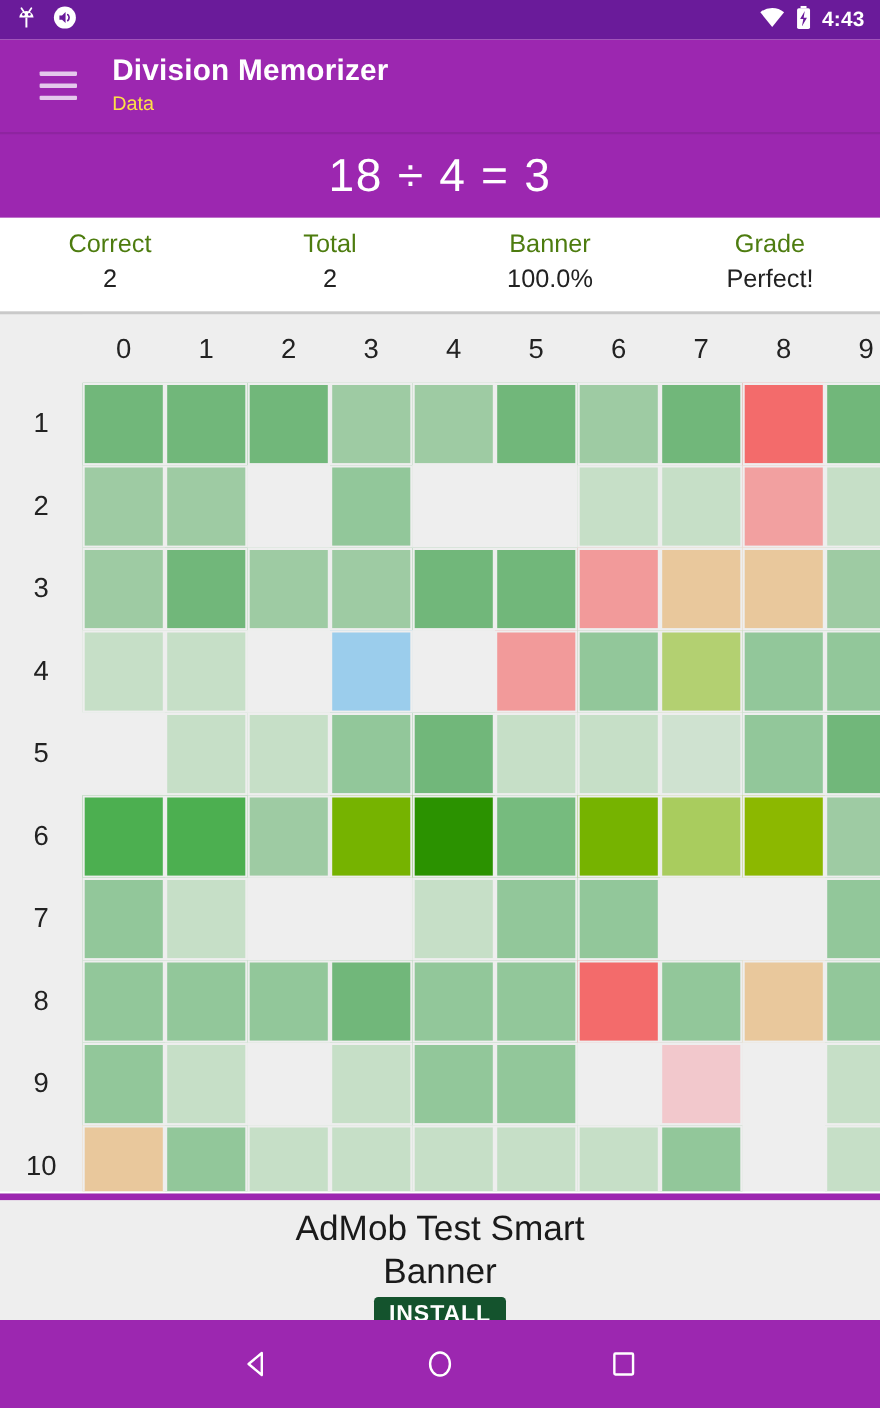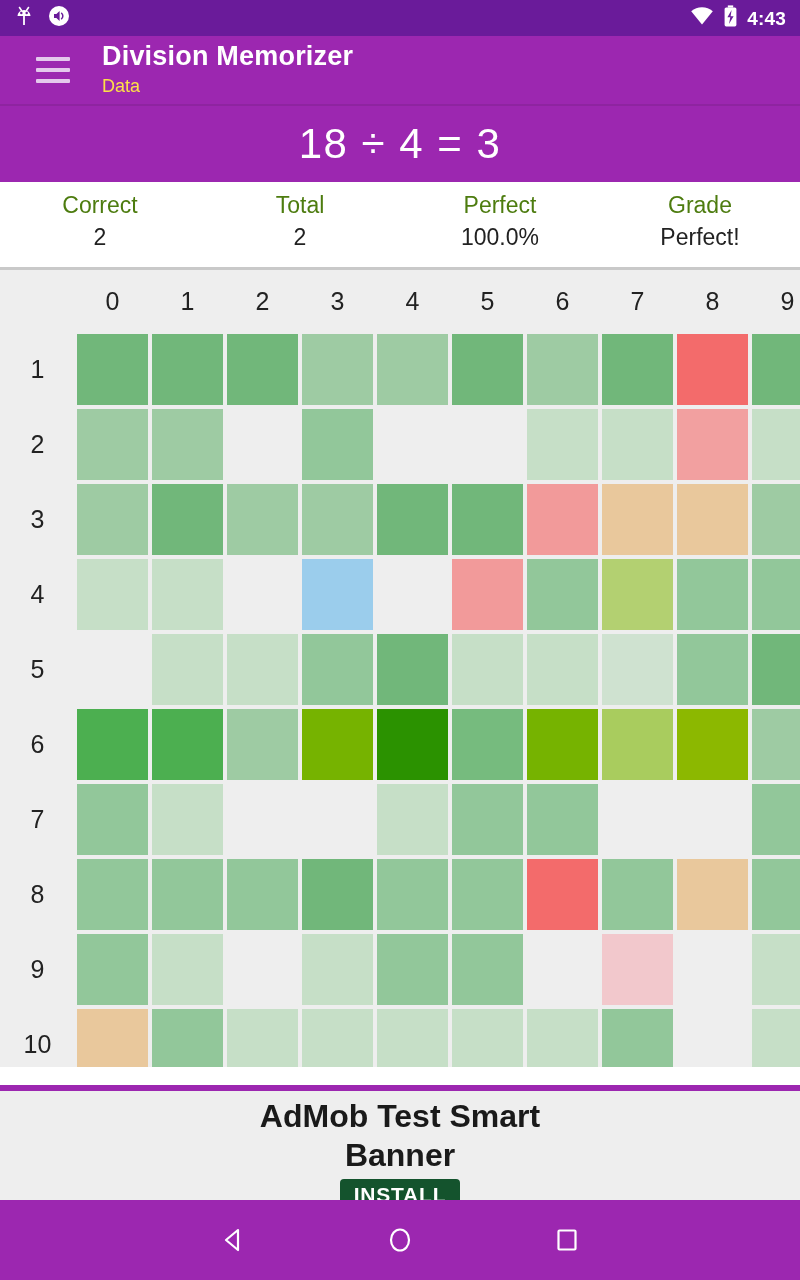--- a/index.html
+++ b/index.html
@@ -30,21 +30,21 @@
   .status-time {
     font-size: 19px;
     font-weight: bold;
     letter-spacing: 0.2px;
     line-height: 1;
   }
   .sicon { display: block; }
 
   
   .app-bar {
-    height: 68px;
+    height: 84px;
     background: #9c27b0;
     display: flex;
     align-items: center;
     padding: 0 0 0 36px;
     box-sizing: border-box;
     position: relative;
   }
   .hamburger {
     width: 34px;
     height: 26px;
@@ -190,21 +190,21 @@
     align-items: center;
     justify-content: flex-start;
     padding-top: 6px;
   }
   .ad-title {
     font-size: 32px;
     color: #1a1a1a;
     text-align: center;
     line-height: 1.22;
     max-width: 330px;
-    font-weight: bold;
+    font-weight: normal;
   }
   .ad-install {
     margin-top: 4px;
     background: #14532d;
     color: #ffffff;
     font-size: 21px;
     font-weight: bold;
     letter-spacing: 0.8px;
     padding: 4px 14px 5px 14px;
     border-radius: 4px;
@@ -294,21 +294,21 @@
 <div class="stats">
   <div class="stat-col">
     <div class="stat-label">Correct</div>
     <div class="stat-value">2</div>
   </div>
   <div class="stat-col">
     <div class="stat-label">Total</div>
     <div class="stat-value">2</div>
   </div>
   <div class="stat-col">
-    <div class="stat-label">Perfect</div>
+    <div class="stat-label">Banner</div>
     <div class="stat-value">100.0%</div>
   </div>
   <div class="stat-col">
     <div class="stat-label">Grade</div>
     <div class="stat-value">Perfect!</div>
   </div>
 </div>
 
 <div class="grid-area">
   <table class="grid-table">

